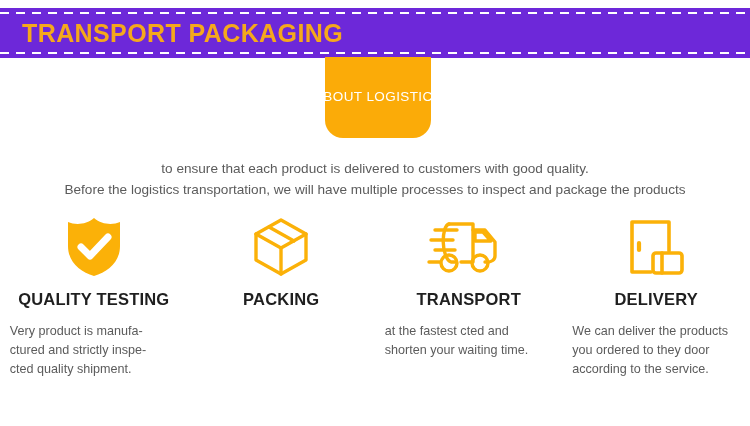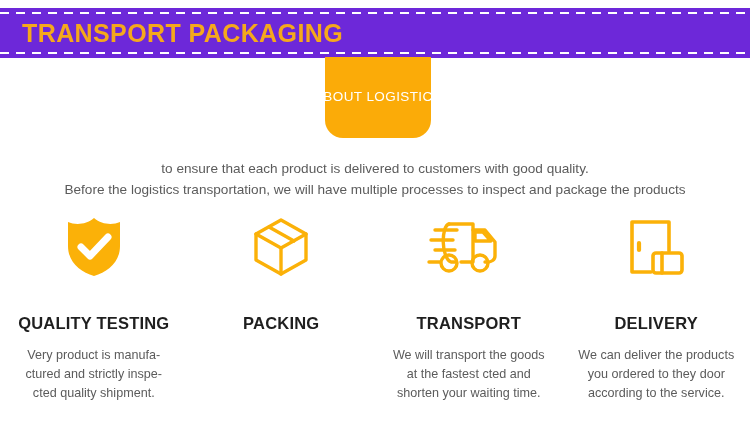--- a/index.html
+++ b/index.html
@@ -102,33 +102,32 @@
     flex-direction: column;
     align-items: center;
   }
   .feature-icon {
     height: 62px;
     display: flex;
     align-items: center;
     justify-content: center;
   }
   .feature-title {
-    margin-top: 36px;
+    margin-top: 12px;
     font-size: 16.5px;
     font-weight: bold;
     color: #1f1f1f;
     letter-spacing: 0.2px;
     text-align: center;
   }
   .feature-desc {
     margin-top: 13px;
     font-size: 12.6px;
     line-height: 19px;
     color: #5b5b5b;
-    text-align: center;
     width: 168px;
   }
   .feature-desc .desc-line {
     display: block;
   }
 </style>
 </head>
 <body>
 
 <div class="header-band">
@@ -191,21 +190,20 @@
           <path d="M8 32 L28 32"></path>
           <path d="M2 44 L13 44"></path>
           <path d="M34 44 L44 44"></path>
           <circle cx="22" cy="45" r="8"></circle>
           <circle cx="53" cy="45" r="8"></circle>
         </g>
       </svg>
     </div>
     <div class="feature-title">TRANSPORT</div>
     <div class="feature-desc">
-      <span class="desc-line">We will transport the goods</span>
       <span class="desc-line">at the fastest cted and</span>
       <span class="desc-line">shorten your waiting time.</span>
     </div>
   </div>
 
   <div class="feature-col">
     <div class="feature-icon">
       <svg width="58" height="60" viewBox="0 0 58 60" aria-hidden="true">
         <g fill="none" stroke="#fbb108" stroke-width="3.6" stroke-linecap="round" stroke-linejoin="round">
           <path d="M42 34 L42 5 L5 5 L5 55 L24 55"></path>

